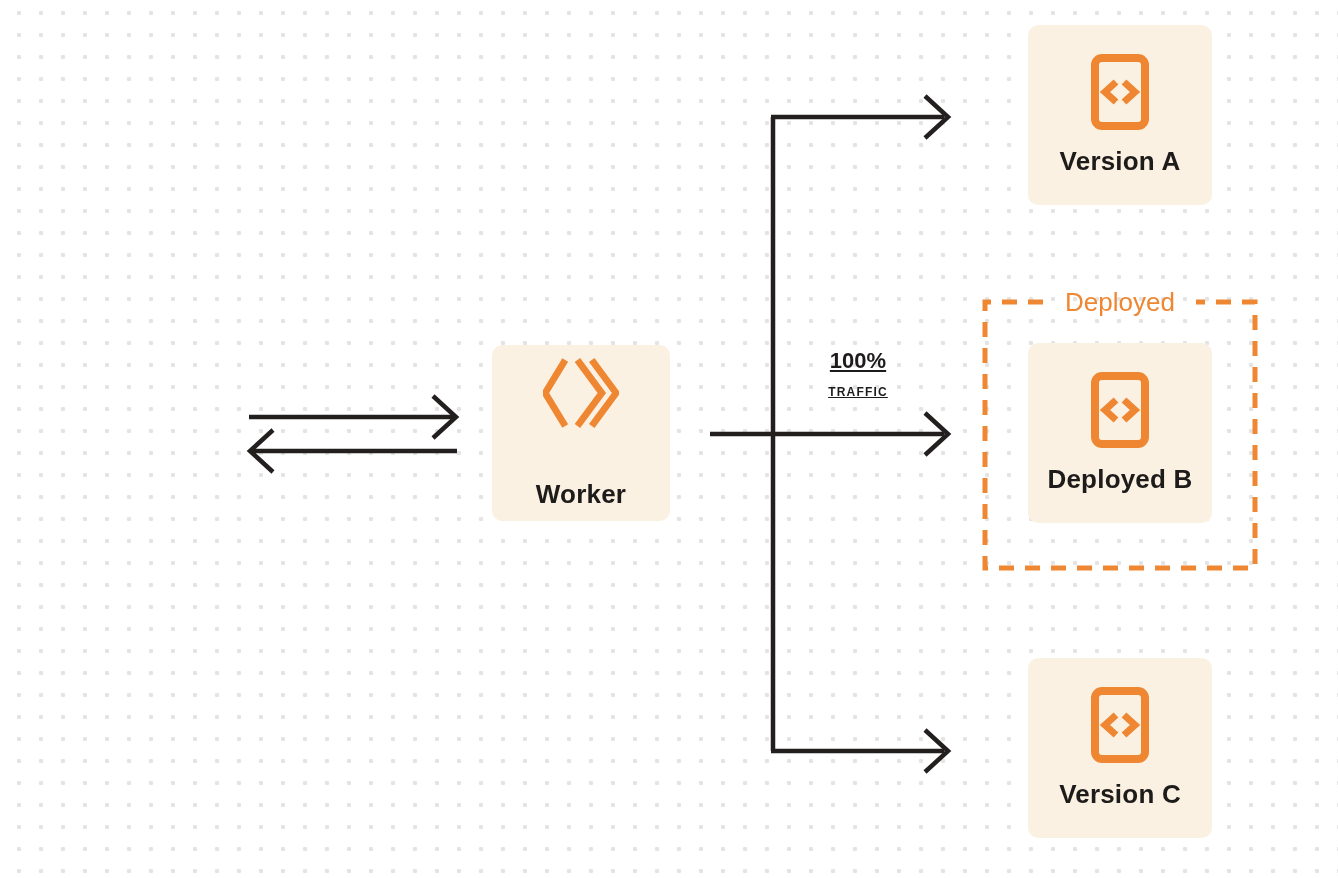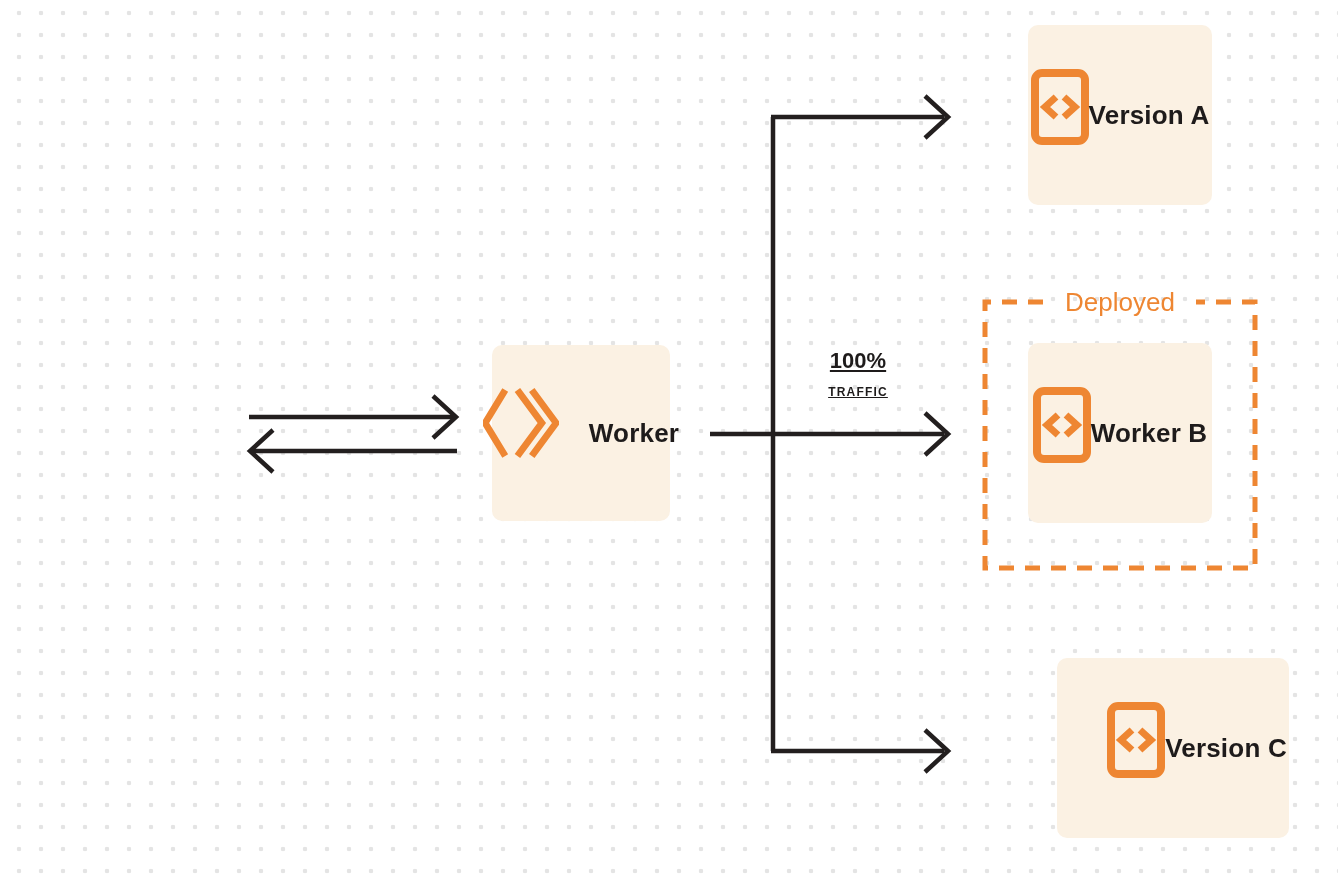--- a/index.html
+++ b/index.html
@@ -9,21 +9,21 @@
     overflow:hidden;
     font-family:"Liberation Sans", sans-serif;
     background-color:#ffffff;
     background-image:radial-gradient(circle, #e4e4e4 2px, transparent 2.6px);
     background-size:22px 22px;
     background-position:8px 2px;
   }
   .wires{position:absolute;left:0;top:0;width:1338px;height:878px;}
   .node{
     position:absolute;
-    display:flex;flex-direction:row;align-items:center;justify-content:center;
+    display:flex;flex-direction:column;align-items:center;justify-content:center;
     border-radius:10px;
     color:#1e1b1b;
   }
   .node .label{
     font-size:26px;font-weight:700;color:#1e1b1b;letter-spacing:0.2px;
   }
   .node-client{
     left:30px;top:344px;width:182px;height:179px;
     background:#f5f6f7;border-radius:8px;
   }
@@ -31,21 +31,21 @@
     left:492px;top:345px;width:178px;height:176px;
     background:#fbf1e3;
     gap:30px;
   }
   .node-worker .icon-wrap{margin-bottom:16px;}
   .node-version{
     width:184px;height:180px;background:#fbf1e3;
   }
   .node-version-a{left:1028px;top:25px;}
   .node-version-b{left:1028px;top:343px;}
-  .node-version-c{left:1057px;top:658px;padding-left:48px;}
+  .node-version-c{left:1028px;top:658px;}
   .node-version .icon-wrap{margin-bottom:12px;}
   .traffic-label{
     position:absolute;left:796px;top:346px;width:124px;
     text-align:center;color:#1e1b1b;font-weight:700;text-decoration:underline;
   }
   .traffic-label .l1{display:block;font-size:22px;line-height:30px;}
   .traffic-label .l2{display:block;font-size:12px;line-height:32px;letter-spacing:1.2px;}
   .deployed-label{
     position:absolute;left:1040px;top:287px;width:160px;
     text-align:center;color:#ee8632;font-weight:400;font-size:26px;
@@ -112,21 +112,21 @@
   </div>
 
   <div class="node node-version node-version-b">
     <span class="icon-wrap">
       <svg width="58" height="76" viewBox="0 0 58 76" fill="none" stroke="#ee8632" stroke-linejoin="miter">
         <rect x="4" y="4" width="50" height="68" rx="7" stroke-width="8"></rect>
         <path d="M25,28 L14,38 L25,48" stroke-width="7"></path>
         <path d="M33,28 L44,38 L33,48" stroke-width="7"></path>
       </svg>
     </span>
-    <span class="label">Worker B</span>
+    <span class="label">Deployed B</span>
   </div>
 
   <div class="node node-version node-version-c">
     <span class="icon-wrap">
       <svg width="58" height="76" viewBox="0 0 58 76" fill="none" stroke="#ee8632" stroke-linejoin="miter">
         <rect x="4" y="4" width="50" height="68" rx="7" stroke-width="8"></rect>
         <path d="M25,28 L14,38 L25,48" stroke-width="7"></path>
         <path d="M33,28 L44,38 L33,48" stroke-width="7"></path>
       </svg>
     </span>

